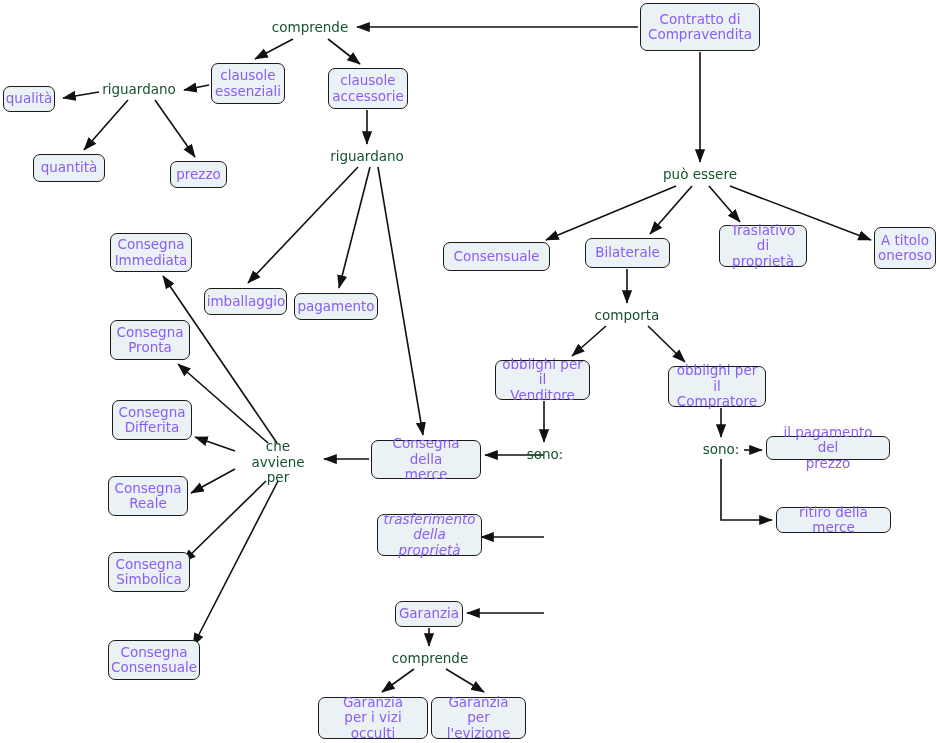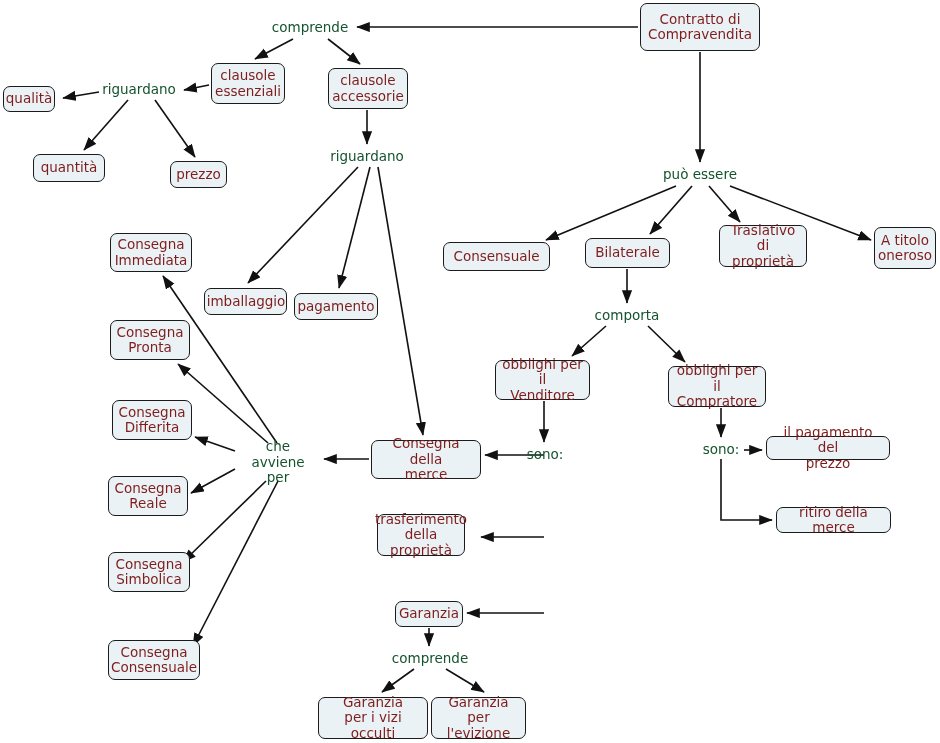--- a/index.html
+++ b/index.html
@@ -27,21 +27,21 @@
     box-sizing: border-box;
     background: #eaf2f5;
     border: 1px solid #1b1b1b;
     border-radius: 7px;
     display: flex;
     align-items: center;
     justify-content: center;
     text-align: center;
     font-size: 13.5px;
     line-height: 15.5px;
-    color: #7f1d1d;
+    color: #8b5cf6;
     white-space: pre-line;
     padding: 1px 5px;
   }
   .linklabel {
     position: absolute;
     box-sizing: border-box;
     background: transparent;
     display: flex;
     align-items: center;
     justify-content: center;
@@ -153,21 +153,21 @@
   <div class="node" style="left:112px; top:400px; width:80px;  height:40px;">Consegna
 Differita</div>
   <div class="node" style="left:108px; top:476px; width:80px;  height:40px;">Consegna
 Reale</div>
   <div class="node" style="left:108px; top:552px; width:82px;  height:40px;">Consegna
 Simbolica</div>
   <div class="node" style="left:108px; top:640px; width:92px;  height:40px;">Consegna
 Consensuale</div>
   <div class="node" style="left:371px; top:440px; width:110px; height:39px;">Consegna della
 merce</div>
-  <div class="node" style="left:377px; top:514px; width:88px; height:42px;">trasferimento
+  <div class="node" style="left:377px; top:514px; width:105px; height:42px;font-style:italic;">trasferimento
 della proprietà</div>
   <div class="node" style="left:395px; top:601px; width:68px;  height:26px;">Garanzia</div>
   <div class="node" style="left:318px; top:697px; width:110px; height:42px;">Garanzia
 per i vizi occulti</div>
   <div class="node" style="left:431px; top:697px; width:95px;  height:42px;">Garanzia per
 l'evizione</div>
 
   <div class="linklabel" style="left:272px; top:19px;  width:76px; height:18px;">comprende</div>
   <div class="linklabel" style="left:100px; top:81px;  width:78px; height:18px;">riguardano</div>
   <div class="linklabel" style="left:328px; top:148px; width:78px; height:18px;">riguardano</div>

